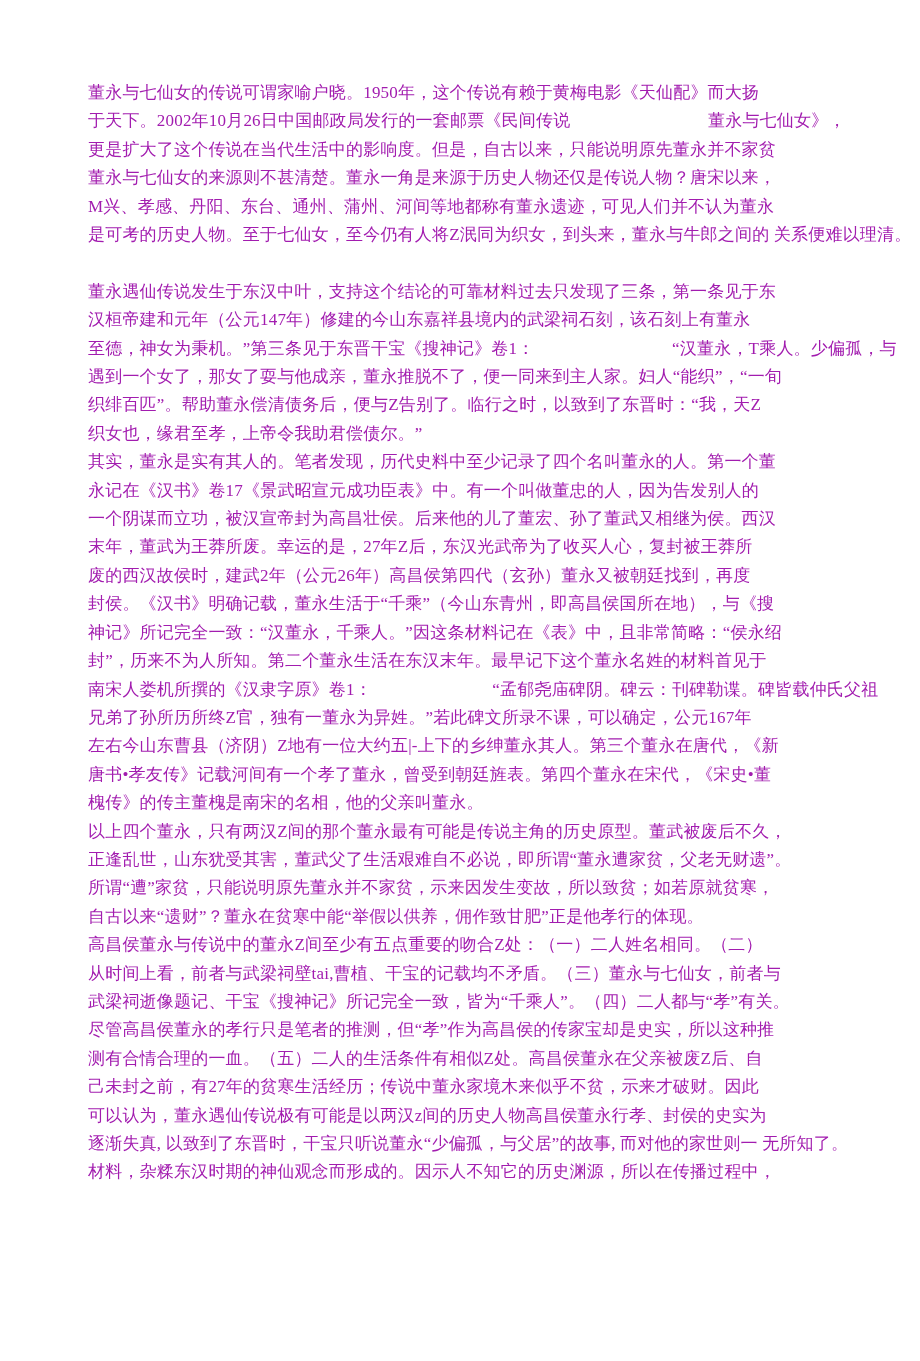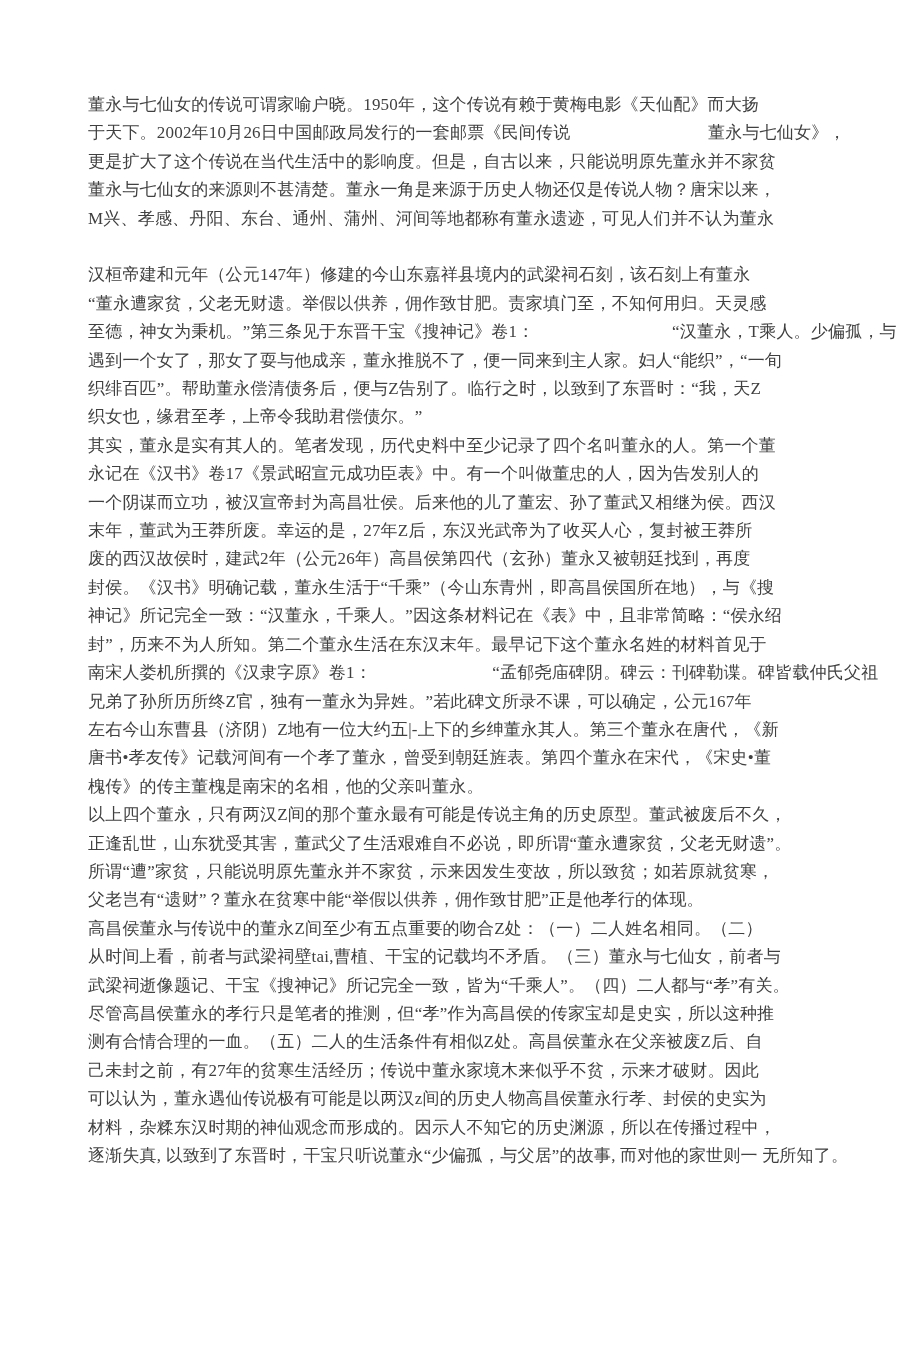--- a/index.html
+++ b/index.html
@@ -15,67 +15,67 @@
   .page {
     box-sizing: border-box;
     width: 920px;
     height: 1361px;
     padding: 79px 0 0 88px;
     background: #ffffff;
   }
   .doc-text {
     font-family: "Liberation Serif", "DejaVu Serif", serif;
     font-size: 17px;
-    color: #404040;
+    color: #a21caf;
     letter-spacing: 0.2px;
-    margin-top: 12px;
   }
   .line {
     min-height: 28.4px;
     line-height: 28.4px;
     white-space: pre;
   }
 </style>
 </head>
 <body>
 
 <div class="page">
   <div class="doc-text" id="text-body">
       <div class="line">董永与七仙女的传说可谓家喻户晓。1950年，这个传说有赖于黄梅电影《天仙配》而大扬</div>
       <div class="line">于天下。2002年10月26日中国邮政局发行的一套邮票《民间传说　　　　　　　　董永与七仙女》，</div>
       <div class="line">更是扩大了这个传说在当代生活中的影响度。但是，自古以来，只能说明原先董永并不家贫</div>
       <div class="line">董永与七仙女的来源则不甚清楚。董永一角是来源于历史人物还仅是传说人物？唐宋以来，</div>
       <div class="line">M兴、孝感、丹阳、东台、通州、蒲州、河间等地都称有董永遗迹，可见人们并不认为董永</div>
+      <div class="line">是可考的历史人物。至于七仙女，至今仍有人将Z泯同为织女，到头来，董永与牛郎之间的 关系便难以理清。</div>
       <div class="line"></div>
+      <div class="line">董永遇仙传说发生于东汉中叶，支持这个结论的可靠材料过去只发现了三条，第一条见于东</div>
       <div class="line">汉桓帝建和元年（公元147年）修建的今山东嘉祥县境内的武梁祠石刻，该石刻上有董永</div>
-      <div class="line">“董永遭家贫，父老无财遗。举假以供养，佣作致甘肥。责家填门至，不知何用归。天灵感</div>
       <div class="line">至德，神女为秉机。”第三条见于东晋干宝《搜神记》卷1：　　　　　　　　“汉董永，T乘人。少偏孤，与</div>
       <div class="line">遇到一个女了，那女了耍与他成亲，董永推脱不了，便一同来到主人家。妇人“能织”，“一旬</div>
       <div class="line">织绯百匹”。帮助董永偿清债务后，便与Z告别了。临行之时，以致到了东晋时：“我，天Z</div>
       <div class="line">织女也，缘君至孝，上帝令我助君偿债尔。”</div>
       <div class="line">其实，董永是实有其人的。笔者发现，历代史料中至少记录了四个名叫董永的人。第一个董</div>
       <div class="line">永记在《汉书》卷17《景武昭宣元成功臣表》中。有一个叫做董忠的人，因为告发别人的</div>
       <div class="line">一个阴谋而立功，被汉宣帝封为高昌壮侯。后来他的儿了董宏、孙了董武又相继为侯。西汉</div>
       <div class="line">末年，董武为王莽所废。幸运的是，27年Z后，东汉光武帝为了收买人心，复封被王莽所</div>
       <div class="line">废的西汉故侯时，建武2年（公元26年）高昌侯第四代（玄孙）董永又被朝廷找到，再度</div>
       <div class="line">封侯。《汉书》明确记载，董永生活于“千乘”（今山东青州，即高昌侯国所在地），与《搜</div>
       <div class="line">神记》所记完全一致：“汉董永，千乘人。”因这条材料记在《表》中，且非常简略：“侯永绍</div>
       <div class="line">封”，历来不为人所知。第二个董永生活在东汉末年。最早记下这个董永名姓的材料首见于</div>
       <div class="line">南宋人娄机所撰的《汉隶字原》卷1：　　　　　　　“孟郁尧庙碑阴。碑云：刊碑勒谍。碑皆载仲氏父祖</div>
       <div class="line">兄弟了孙所历所终Z官，独有一董永为异姓。”若此碑文所录不课，可以确定，公元167年</div>
       <div class="line">左右今山东曹县（济阴）Z地有一位大约五|-上下的乡绅董永其人。第三个董永在唐代，《新</div>
       <div class="line">唐书•孝友传》记载河间有一个孝了董永，曾受到朝廷旌表。第四个董永在宋代，《宋史•董</div>
       <div class="line">槐传》的传主董槐是南宋的名相，他的父亲叫董永。</div>
       <div class="line">以上四个董永，只有两汉Z间的那个董永最有可能是传说主角的历史原型。董武被废后不久，</div>
       <div class="line">正逢乱世，山东犹受其害，董武父了生活艰难自不必说，即所谓“董永遭家贫，父老无财遗”。</div>
       <div class="line">所谓“遭”家贫，只能说明原先董永并不家贫，示来因发生变故，所以致贫；如若原就贫寒，</div>
-      <div class="line">父老岂有“遗财”？董永在贫寒中能“举假以供养，佣作致甘肥”正是他孝行的体现。</div>
+      <div class="line">自古以来“遗财”？董永在贫寒中能“举假以供养，佣作致甘肥”正是他孝行的体现。</div>
       <div class="line">高昌侯董永与传说中的董永Z间至少有五点重要的吻合Z处：（一）二人姓名相同。（二）</div>
       <div class="line">从时间上看，前者与武梁祠壁tai,曹植、干宝的记载均不矛盾。（三）董永与七仙女，前者与</div>
       <div class="line">武梁祠逝像题记、干宝《搜神记》所记完全一致，皆为“千乘人”。（四）二人都与“孝”有关。</div>
       <div class="line">尽管高昌侯董永的孝行只是笔者的推测，但“孝”作为高昌侯的传家宝却是史实，所以这种推</div>
       <div class="line">测有合情合理的一血。（五）二人的生活条件有相似Z处。高昌侯董永在父亲被废Z后、自</div>
       <div class="line">己未封之前，有27年的贫寒生活经历；传说中董永家境木来似乎不贫，示来才破财。因此</div>
       <div class="line">可以认为，董永遇仙传说极有可能是以两汉z间的历史人物高昌侯董永行孝、封侯的史实为</div>
+      <div class="line">逐渐失真, 以致到了东晋时，干宝只听说董永“少偏孤，与父居”的故事, 而对他的家世则一 无所知了。</div>
       <div class="line">材料，杂糅东汉时期的神仙观念而形成的。因示人不知它的历史渊源，所以在传播过程中，</div>
-      <div class="line">逐渐失真, 以致到了东晋时，干宝只听说董永“少偏孤，与父居”的故事, 而对他的家世则一 无所知了。</div>
     </div>
 </div>
 
 </body></html>

